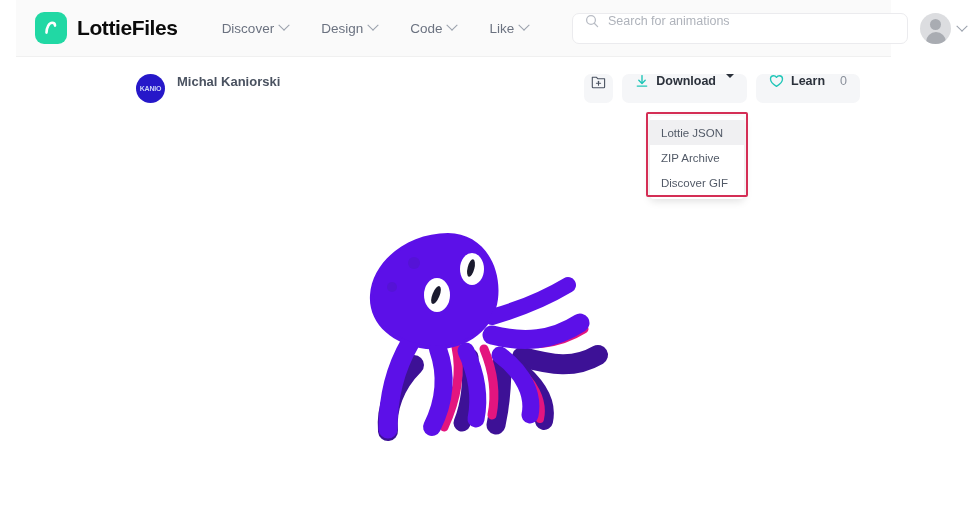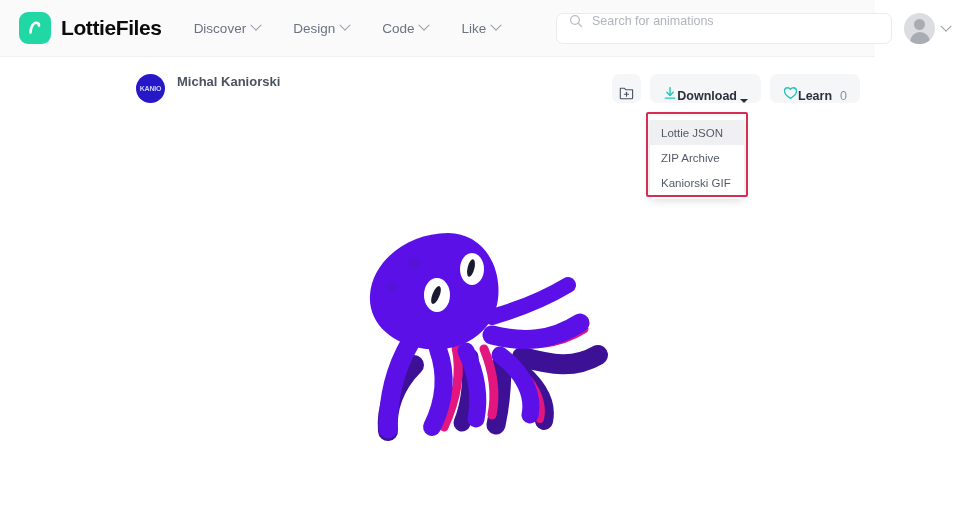--- a/index.html
+++ b/index.html
@@ -5,41 +5,41 @@
   * { box-sizing: border-box; margin: 0; padding: 0; }
   html, body {
     width: 969px; height: 518px;
     background: #ffffff;
     font-family: "Liberation Sans", sans-serif;
     overflow: hidden;
   }
 
   
   .header {
-    position: absolute; top: 0; left: 0;
+    position: absolute; top: 0; left: 16px;
     width: 875px; height: 57px;
     background: #FAFAFA;
     border-bottom: 1px solid #F0F0F0;
     display: flex; align-items: center;
   }
   .brand {
     display: flex; align-items: center;
     margin-left: 19px; gap: 10px;
   }
   .brand-mark {
     width: 32px; height: 32px; border-radius: 9px;
     background: #21D8A4;
     display: flex; align-items: center; justify-content: center;
   }
   .brand-name {
     font-size: 21px; font-weight: bold; color: #0B0B0B;
     letter-spacing: -0.4px;
   }
 
-  .nav { display: flex; align-items: flex-start; margin-left: 32px; gap: 33px; }
+  .nav { display: flex; align-items: flex-start; margin-left: 44px; gap: 33px; }
   .nav-item {
     display: flex; align-items: center; gap: 6px;
     font-size: 13.5px; color: #6B7280; cursor: pointer;
   }
   .chev {
     width: 8px; height: 8px;
     border-right: 1.4px solid #9AA1AC;
     border-bottom: 1.4px solid #9AA1AC;
     transform: rotate(45deg) translate(-2px,-2px);
   }
@@ -89,21 +89,21 @@
     color: #C9D2F7; font-size: 7px; font-weight: bold; letter-spacing: -0.2px;
   }
   .author-name { font-size: 13px; font-weight: bold; color: #4A5260; }
 
   .actions {
     position: absolute; right: 109px; top: 74px;
     display: flex; align-items: center; gap: 9px;
   }
   .btn {
     height: 29px; border-radius: 7px; background: #F5F6F8;
-    display: flex; align-items: flex-end; 
+    display: flex; align-items: flex-start; gap: 7px;
     padding: 0 13px; cursor: pointer; border: none;
     font-family: "Liberation Sans", sans-serif;
   }
   .btn-icon-only { width: 29px; padding: 0; justify-content: center; }
   .btn-label { font-size: 12.5px; font-weight: bold; color: #2B313B; }
   .like-count { font-size: 12.5px; color: #8A909B; margin-left: 8px; }
   .caret {
     width: 0; height: 0;
     border-left: 4px solid transparent;
     border-right: 4px solid transparent;
@@ -238,21 +238,21 @@
 </div>
 
 <div class="dropdown">
   <div class="dd-item hl">
     <span>Lottie JSON</span>
   </div>
   <div class="dd-item">
     <span>ZIP Archive</span>
   </div>
   <div class="dd-item">
-    <span>Kaniorski GIF</span>
+    <span>Discover GIF</span>
   </div>
 </div>
 <div class="annotation"></div>
 
 <div class="canvas">
   <div class="octo">
     <svg width="270" height="230" viewBox="0 0 270 230">
       <g stroke-linecap="round" fill="none">
 
         <path d="M62 148 C42 168 34 192 36 214" stroke="#3D1196" stroke-width="20"></path>

